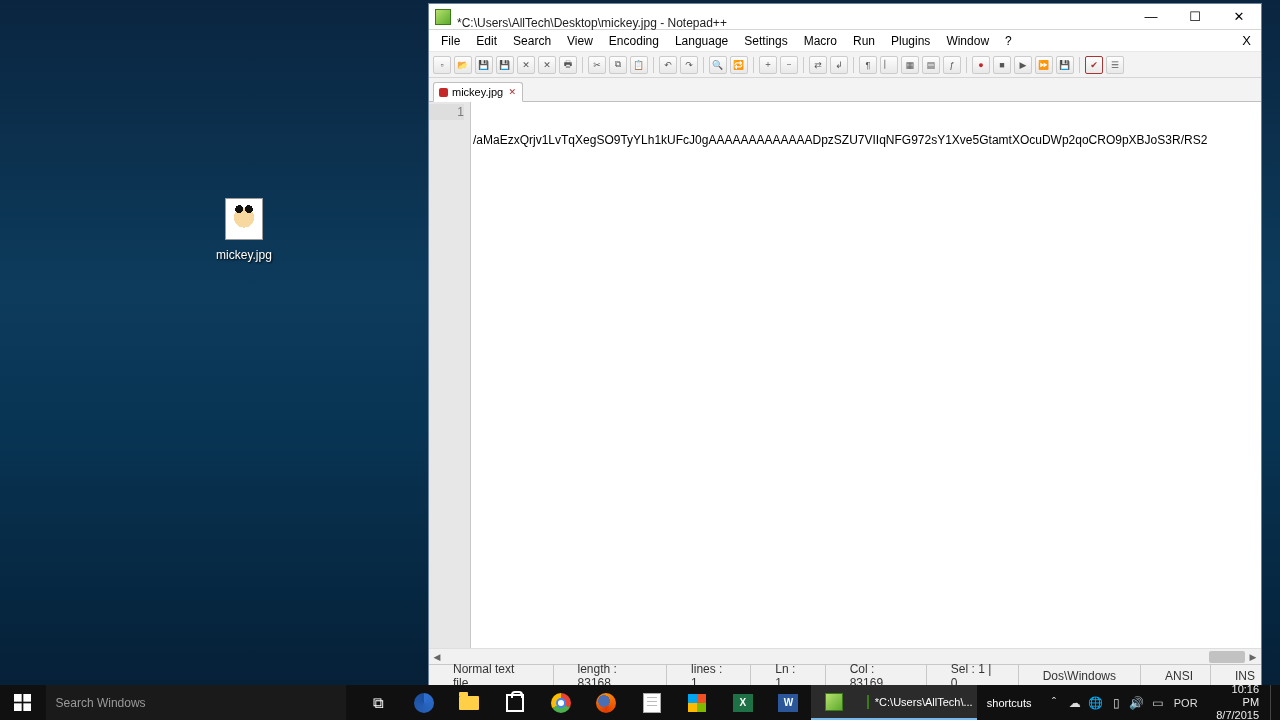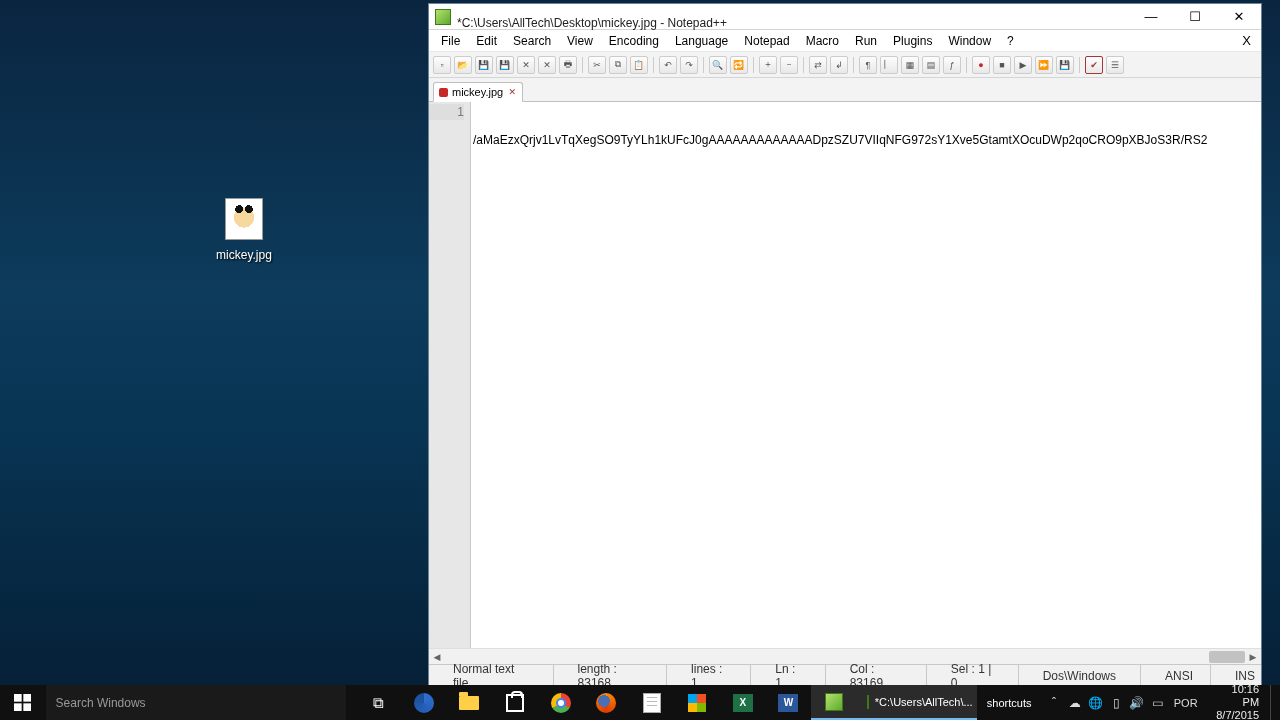--- a/index.html
+++ b/index.html
@@ -103,21 +103,21 @@
     </div>
   </div>
 
   <div class="menubar">
     <span class="menu-item">File</span>
     <span class="menu-item">Edit</span>
     <span class="menu-item">Search</span>
     <span class="menu-item">View</span>
     <span class="menu-item">Encoding</span>
     <span class="menu-item">Language</span>
-    <span class="menu-item">Notepad</span>
+    <span class="menu-item">Settings</span>
     <span class="menu-item">Macro</span>
     <span class="menu-item">Run</span>
     <span class="menu-item">Plugins</span>
     <span class="menu-item">Window</span>
     <span class="menu-item">?</span>
     <span class="close-x">X</span>
   </div>
 
   <div class="toolbar">
     <span class="tb-btn">▫</span>

